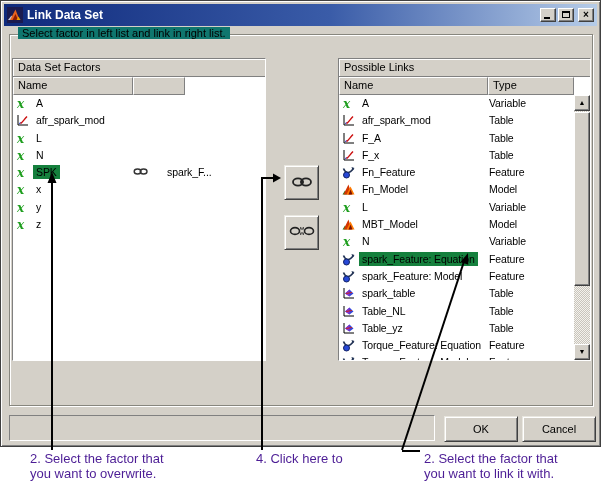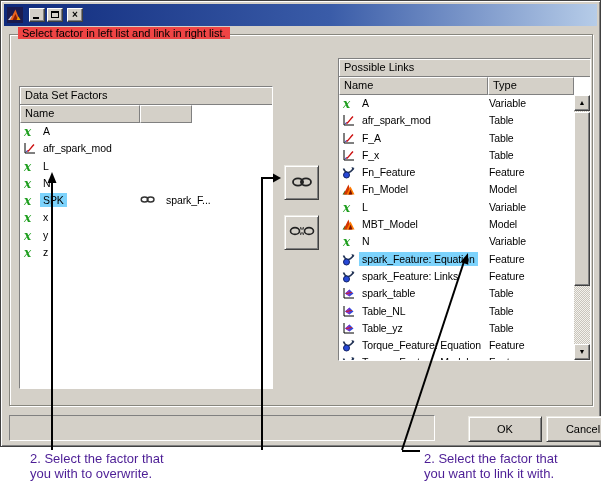--- a/index.html
+++ b/index.html
@@ -29,48 +29,48 @@
   }
   .tbtn.min::after { content:""; position:absolute; left:3px; bottom:2px; width:6px; height:2px; background:#000; }
   .tbtn.max::after { content:""; position:absolute; left:3px; top:2px; width:8px; height:7px; box-sizing:border-box; border:1px solid #000; border-top-width:2px; }
   .tbtn.close { margin-left:4px; }
   
   .groupbox {
     position:absolute; left:8px; top:33px; width:584px; height:372px; box-sizing:border-box;
     border:1px solid #87867e; box-shadow: 1px 1px 0 #ffffff, inset 1px 1px 0 #ffffff;
   }
   .glabel {
-    position:absolute; top:-8px; left:8px; background:#ef4444; padding:0 4px;
+    position:absolute; top:-8px; left:8px; background:#0f766e; padding:0 4px;
     font-size:11px; white-space:nowrap;
   }
   
   .panel {
     position:absolute; background:#fff; box-sizing:border-box;
     border:1px solid; border-color:#808080 #ffffff #ffffff #808080;
   }
-  #leftPanel  { left:18px;  top:57px; width:254px; height:303px;margin-top:28px; }
+  #leftPanel  { left:11px;  top:57px; width:254px; height:303px; }
   #rightPanel { left:337px; top:57px; width:253px; height:303px; }
   .ptitle {
     height:18px; background:#d4d0c8; box-sizing:border-box;
     border-bottom:1px solid #808080; box-shadow: inset 1px 1px 0 #ffffff;
     font-size:11px; line-height:17px; padding-left:5px; white-space:nowrap;
   }
   .pbody { position:absolute; left:0; right:0; top:18px; bottom:0; }
   .pcols { position:absolute; left:0; top:0; height:18px; display:flex; }
   .hcell {
     background:#d4d0c8; box-sizing:border-box; flex:none;
     border:1px solid; border-color:#ffffff #808080 #808080 #ffffff;
     font-size:11px; line-height:15px; padding-left:4px; overflow:hidden; white-space:nowrap;
   }
   .plist { position:absolute; left:0; top:18px; bottom:0; right:0; overflow:hidden; background:#fff; }
   .lrow { position:relative; height:17.3px; font-size:10.5px; letter-spacing:-0.1px; }
   .lrow .ic { position:absolute; left:3px; top:2px; width:15px; height:13px; }
   .lrow .nm { position:absolute; left:20px; top:1px; padding:0 3px; white-space:nowrap; line-height:14px; }
-  .lrow .nm.sel { background:#7dd3fc; }
-  .lrow .lk { position:absolute; left:120px; top:1px; display:flex; align-items:center; gap:10px; line-height:14px; white-space:nowrap; }
+  .lrow .nm.sel { background:#15803d; }
+  .lrow .lk { position:absolute; left:120px; top:1px; display:flex; align-items:center; gap:18px; line-height:14px; white-space:nowrap; }
   .lrow .tp { position:absolute; left:150px; top:1px; line-height:14px; white-space:nowrap; }
   
   .vscroll {
     position:absolute; right:0; top:18px; bottom:0; width:16px;
     background-color:#c8c4bc;
     background-image:
       linear-gradient(45deg,#f4f2ec 25%,transparent 25%,transparent 75%,#f4f2ec 75%),
       linear-gradient(45deg,#f4f2ec 25%,transparent 25%,transparent 75%,#f4f2ec 75%);
     background-size:2px 2px; background-position:0 0,1px 1px;
   }
@@ -93,21 +93,21 @@
   #unlinkBtn { left:283px; top:214px; }
   
   .statusbar {
     position:absolute; left:8px; top:414px; width:426px; height:26px; box-sizing:border-box;
     border:1px solid; border-color:#808080 #ffffff #ffffff #808080;
   }
   .btn {
     position:absolute; width:74px; height:26px; background:#d4d0c8; box-sizing:border-box;
     border:1px solid; border-color:#e9e7e0 #404040 #404040 #e9e7e0;
     box-shadow: inset 1px 1px 0 #ffffff, inset -1px -1px 0 #808080;
-    font-size:11px; text-align:center; line-height:24px;margin-left:24px;
+    font-size:11px; text-align:center; line-height:24px;
   }
   #okBtn { left:443px; top:415px; }
   #cancelBtn { left:521px; top:415px; }
   
   .ann { position:absolute; font-size:13px; line-height:15px; color:#4c1d95; white-space:nowrap; }
   #ann1 { left:30px;  top:451px; }
   #ann2 { left:256px; top:451px; }
   #ann3 { left:424px; top:451px; }
   .overlay { position:absolute; left:0; top:0; pointer-events:none; z-index:20; }
 </style>
@@ -119,20 +119,21 @@
   <div class="titlebar">
     <span class="ticon">
       <svg width="16" height="16" viewBox="0 0 16 16">
         <rect width="16" height="16" fill="#1b1b4f"></rect>
         <polygon points="1,13 4.5,8.5 6.5,13" fill="#c8c8d8"></polygon>
         <polygon points="3,13 8.5,2.5 12.5,13" fill="#e8641e"></polygon>
         <polygon points="5.5,13 8.5,7 11,13" fill="#8c1a00"></polygon>
         <polygon points="9.5,13 11.5,9.5 13.5,13" fill="#f0a000"></polygon>
       </svg>
     </span>
+    <span class="ttext">Link Data Set</span>
     <span class="tbtn min"></span>
     <span class="tbtn max"></span>
     <span class="tbtn close">×</span>
   </div>
 
   <div class="groupbox">
     <span class="glabel">Select factor in left list and link in right list.</span>
   </div>
 
   <div class="panel" id="leftPanel">
@@ -316,21 +317,21 @@
               </svg></span>
             <span class="nm sel">spark_Feature: Equation</span>
             <span class="tp">Feature</span>
           </div>
           <div class="lrow">
             <span class="ic"><svg width="13" height="13">
                 <path d="M1.5,2.5 C3.5,7.5 7.5,8 11.5,2.5" fill="none" stroke="#223355" stroke-width="1.6"></path>
                 <path d="M9.5,1 L12.5,2 L10.5,4.5 Z" fill="#223355"></path>
                 <circle cx="4.5" cy="9" r="3" fill="#2748d6" stroke="#112266"></circle>
               </svg></span>
-            <span class="nm">spark_Feature: Links</span>
+            <span class="nm">spark_Feature: Model</span>
             <span class="tp">Feature</span>
           </div>
           <div class="lrow">
             <span class="ic"><svg width="13" height="13">
                 <path d="M2,1 L2,11 L12,11" fill="none" stroke="#000"></path>
                 <polygon points="3,6.5 7.5,2.5 11.5,6.5 7.5,9.5" fill="#3344dd"></polygon>
                 <polygon points="3,6.5 7.5,9.5 7.5,2.5" fill="#8833cc"></polygon>
                 <path d="M4,6.5 L10,5.5" stroke="#cc2222" fill="none"></path>
               </svg></span>
             <span class="nm">spark_table</span>
@@ -383,23 +384,24 @@
     </div>
   </div>
 
   <div class="statusbar"></div>
   <div class="btn" id="okBtn">OK</div>
   <div class="btn" id="cancelBtn">Cancel</div>
 </div>
 
 <div class="ann" id="ann1">
   <div>2. Select the factor that</div>
-  <div>you with to overwrite.</div>
+  <div>you want to overwrite.</div>
 </div>
 <div class="ann" id="ann2">
+  <div>4. Click here to</div>
 </div>
 <div class="ann" id="ann3">
   <div>2. Select the factor that</div>
   <div>you want to link it with.</div>
 </div>
 
 <svg class="overlay" width="601" height="485">
   <g stroke="#000" stroke-width="2" fill="none">
     <path d="M52,450 L52,183"></path>
     <path d="M262,450 L262,178 L274,178"></path>

